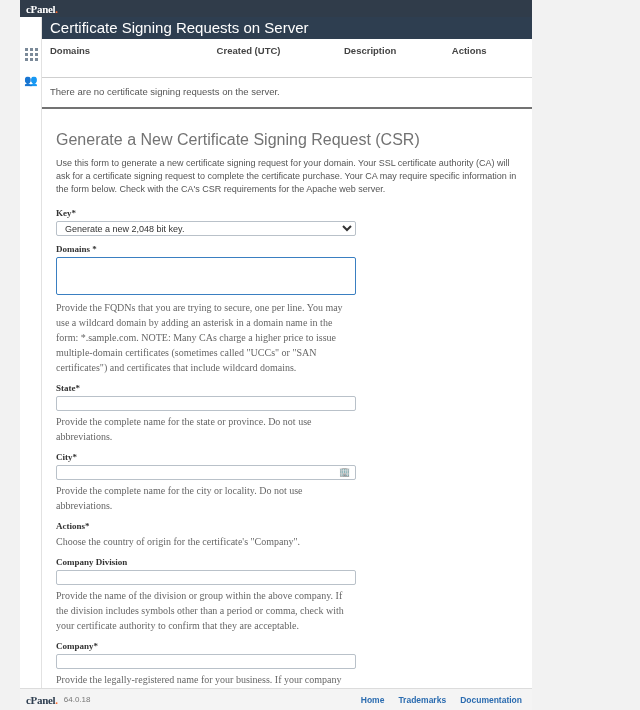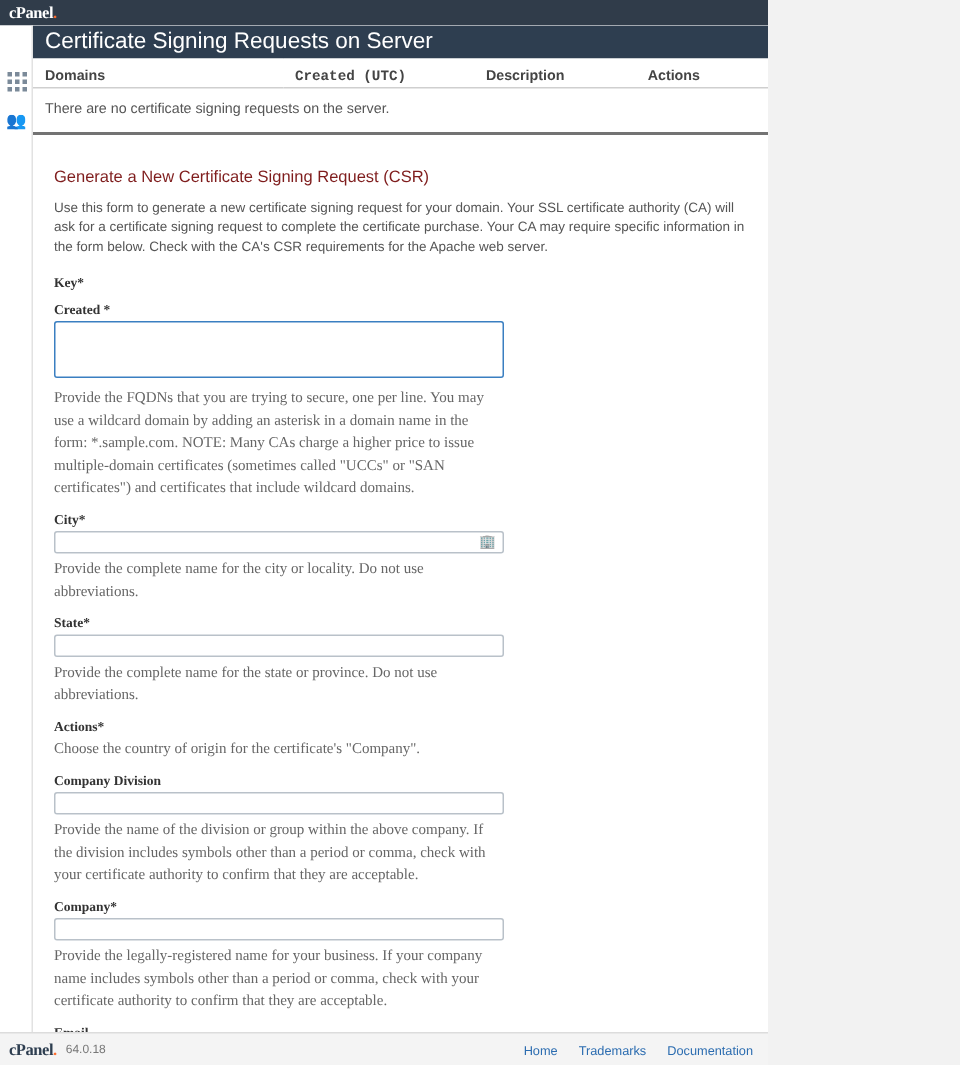--- a/index.html
+++ b/index.html
@@ -5,21 +5,21 @@
   * { box-sizing: border-box; }
   html, body {
     margin: 0; padding: 0;
     width: 640px; height: 710px;
     background: #f2f2f2;
     font-family: "Liberation Sans", sans-serif;
     font-size: 11px;
     color: #333;
     overflow: hidden;
   }
-  #app { position: relative; width: 512px; height: 710px; background: #fff; }
+  #app { position: relative; width: 512px; height: 710px; background: #fff; margin-left: 20px; }
 
   
   .topbar {
     height: 17px; background: #303c4a; display: flex; align-items: center;
     padding-left: 6px;
   }
   .cp-logo-top {
     font-family: "Liberation Serif", serif;
     color: #fff; font-size: 11px; font-weight: bold; letter-spacing: -0.3px;
   }
@@ -45,30 +45,30 @@
   }
   .page-title {
     font-size: 15px; color: #fff; padding: 0 0 0 8px; line-height: 22px;
     background: #2e3e50; height: 22px; font-weight: normal;
   }
 
   
   .csr-table { width: 100%; border-collapse: collapse; margin-top: 0; }
   .csr-table th {
     text-align: left; font-size: 9.5px; font-weight: bold; color: #444;
-    padding: 6px 4px 2px 8px; border-bottom: 1px solid #cfcfcf; background: #fff;
+    padding: 6px 4px 21px 8px; border-bottom: 1px solid #cfcfcf; background: #fff;
   }
   .csr-empty {
     font-size: 9.5px; color: #555; padding: 8px 8px 10px 8px;
     border-bottom: 2px solid #737373;
   }
 
   .panel { padding: 10px 14px 0 14px; }
   h2.section-title {
-    font-size: 11px; font-weight: normal; color: #7f1d1d;
+    font-size: 16px; font-weight: normal; color: #737373;
     margin: 12px 0 8px 0;
   }
   p.intro { font-size: 9px; color: #555; line-height: 1.45; margin: 0 0 12px 0; }
 
   .field { margin-bottom: 2px; }
   label.fl {
     display: block; font-size: 9px; font-weight: bold; color: #333;
     margin: 8px 0 3px 0;
     font-family: Liberation Serif, serif;
   }
@@ -95,21 +95,21 @@
     background: #f4f4f4; border-top: 1px solid #dcdcdc;
     display: flex; align-items: center; padding: 0 10px 0 6px;
   }
   .footer .cp-logo-foot {
     font-family: "Liberation Serif", serif; font-size: 11px; font-weight: bold;
     color: #2e3e50; letter-spacing: -0.3px;
   }
   .footer .cp-logo-foot .dot { color: #ff6c2c; }
   .footer .ver { font-size: 8px; color: #777; margin-left: 6px; }
   .footer .spacer { flex: 1; }
-  .footer a { font-size: 8.5px; color: #2b6cb0; text-decoration: none; margin-left: 14px; }
+  .footer a { font-size: 8.5px; color: #2b6cb0; text-decoration: none; margin-left: 14px; font-weight: bold; }
 </style>
 </head>
 <body>
 
 <div id="app">
 
   <div class="topbar">
     <span class="cp-logo-top"><span>cPanel</span><span class="dot">.</span></span>
   </div>
 
@@ -133,56 +133,59 @@
   </div>
 
   <div class="content">
 
     <div class="page-title">Certificate Signing Requests on Server</div>
 
     <table class="csr-table">
       <thead>
         <tr>
           <th style="width:34%;">Domains</th>
-          <th style="width:26%;font-family:Liberation Mono, monospace;">Created (UTC)</th>
+          <th style="width:26%;">Created (UTC)</th>
           <th style="width:22%;">Description</th>
           <th style="width:18%;">Actions</th>
         </tr>
       </thead>
     </table>
     <div class="csr-empty">There are no certificate signing requests on the server.</div>
 
     <div class="panel">
 
       <h2 class="section-title">Generate a New Certificate Signing Request (CSR)</h2>
       <p class="intro">Use this form to generate a new certificate signing request for your domain. Your SSL certificate authority (CA) will ask for a certificate signing request to complete the certificate purchase. Your CA may require specific information in the form below. Check with the CA's CSR requirements for the Apache web server.</p>
 
       <div class="field">
         <label class="fl">Key*</label>
-      </div>
-
-      <div class="field">
-        <label class="fl">Created *</label>
+        <select class="inp">
+          <option>Generate a new 2,048 bit key.</option>
+        </select>
+      </div>
+
+      <div class="field">
+        <label class="fl">Domains *</label>
         <textarea class="ta" placeholder="" style=""></textarea>
         <p class="help">Provide the FQDNs that you are trying to secure, one per line. You may use a wildcard domain by adding an asterisk in a domain name in the form: *.sample.com. NOTE: Many CAs charge a higher price to issue multiple-domain certificates (sometimes called "UCCs" or "SAN certificates") and certificates that include wildcard domains.</p>
+      </div>
+
+      <div class="field">
+        <label class="fl">State*</label>
+        <input class="inp" type="text" style="">
+        <p class="help">Provide the complete name for the state or province. Do not use abbreviations.</p>
       </div>
 
       <div class="field">
         <label class="fl">City*</label>
         <div class="inp-wrap">
           <input class="inp" type="text" style="">
           <span class="inp-icon">🏢</span>
         </div>
         <p class="help">Provide the complete name for the city or locality. Do not use abbreviations.</p>
-      </div>
-
-      <div class="field">
-        <label class="fl">State*</label>
-        <input class="inp" type="text" style="">
-        <p class="help">Provide the complete name for the state or province. Do not use abbreviations.</p>
       </div>
 
       <div class="field">
         <label class="fl">Actions*</label>
         <p class="help">Choose the country of origin for the certificate's "Company".</p>
       </div>
 
       <div class="field">
         <label class="fl">Company Division</label>
         <input class="inp" type="text" style="">

